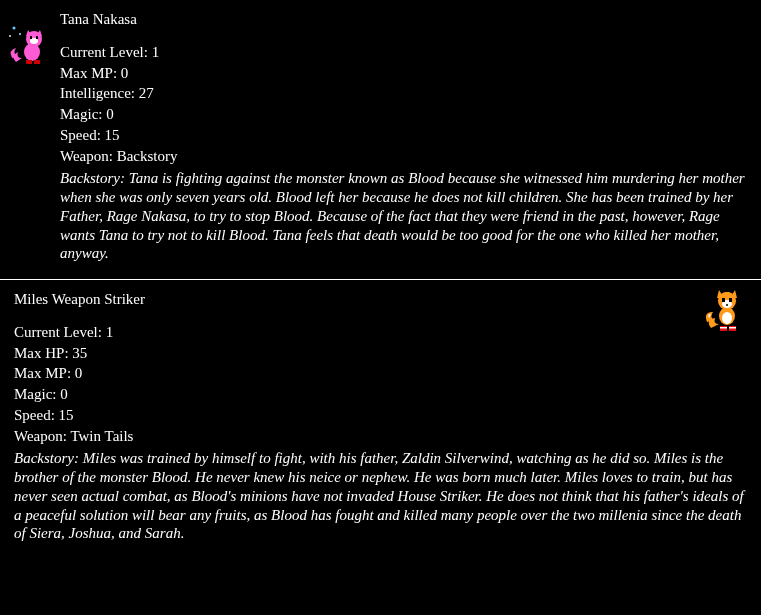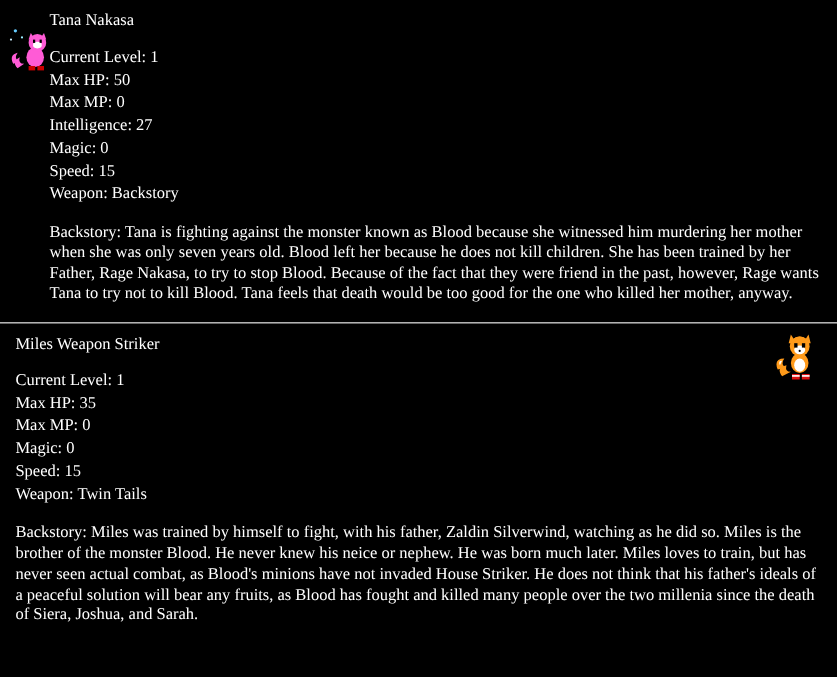--- a/index.html
+++ b/index.html
@@ -14,35 +14,36 @@
   }
   .page {
     width: 761px;
   }
   .char-block {
     position: relative;
     padding: 10px 12px 14px 14px;
     box-sizing: border-box;
   }
   .char-block.top {
-    padding-left: 45px;
+    padding-left: 60px;
   }
   .divider {
     border: none;
     border-top: 1px solid #fff;
     margin: 0;
   }
   .stat-line, .name-line {
     margin: 0 0 2px 0;
   }
   .name-line {
     margin-bottom: 14px;
   }
   .backstory {
-    margin-top: 16px;
+    margin-top: 4px;
+    font-style: italic;
   }
   .sprite {
     position: absolute;
   }
   
   .sprite-top {
     top: 24px;
     left: 8px;
     width: 44px;
     height: 44px;
@@ -85,21 +86,20 @@
         <rect x="28" y="12" width="2" height="3" fill="#000"></rect>
 
         <rect x="18" y="36" width="6" height="4" fill="#c00"></rect>
         <rect x="26" y="36" width="6" height="4" fill="#c00"></rect>
       </svg>
     </div>
 
     <p class="name-line">Tana Nakasa</p>
 
     <p class="stat-line">Current Level:  1</p>
-    <p class="stat-line">Max HP:  50</p>
     <p class="stat-line">Max MP:  0</p>
     <p class="stat-line">Intelligence:  27</p>
     <p class="stat-line">Magic:  0</p>
     <p class="stat-line">Speed:  15</p>
     <p class="stat-line">Weapon:  Backstory</p>
     <p class="stat-line backstory">Backstory:  Tana is fighting against the monster known as Blood because she witnessed him murdering her mother when she was only seven years old.  Blood left her because he does not kill children.  She has been trained by her Father, Rage Nakasa, to try to stop Blood.  Because of the fact that they were friend in the past, however, Rage wants Tana to try not to kill Blood.  Tana feels that death would be too good for the one who killed her mother, anyway.</p>
   </div>
 
   <hr class="divider">
 

